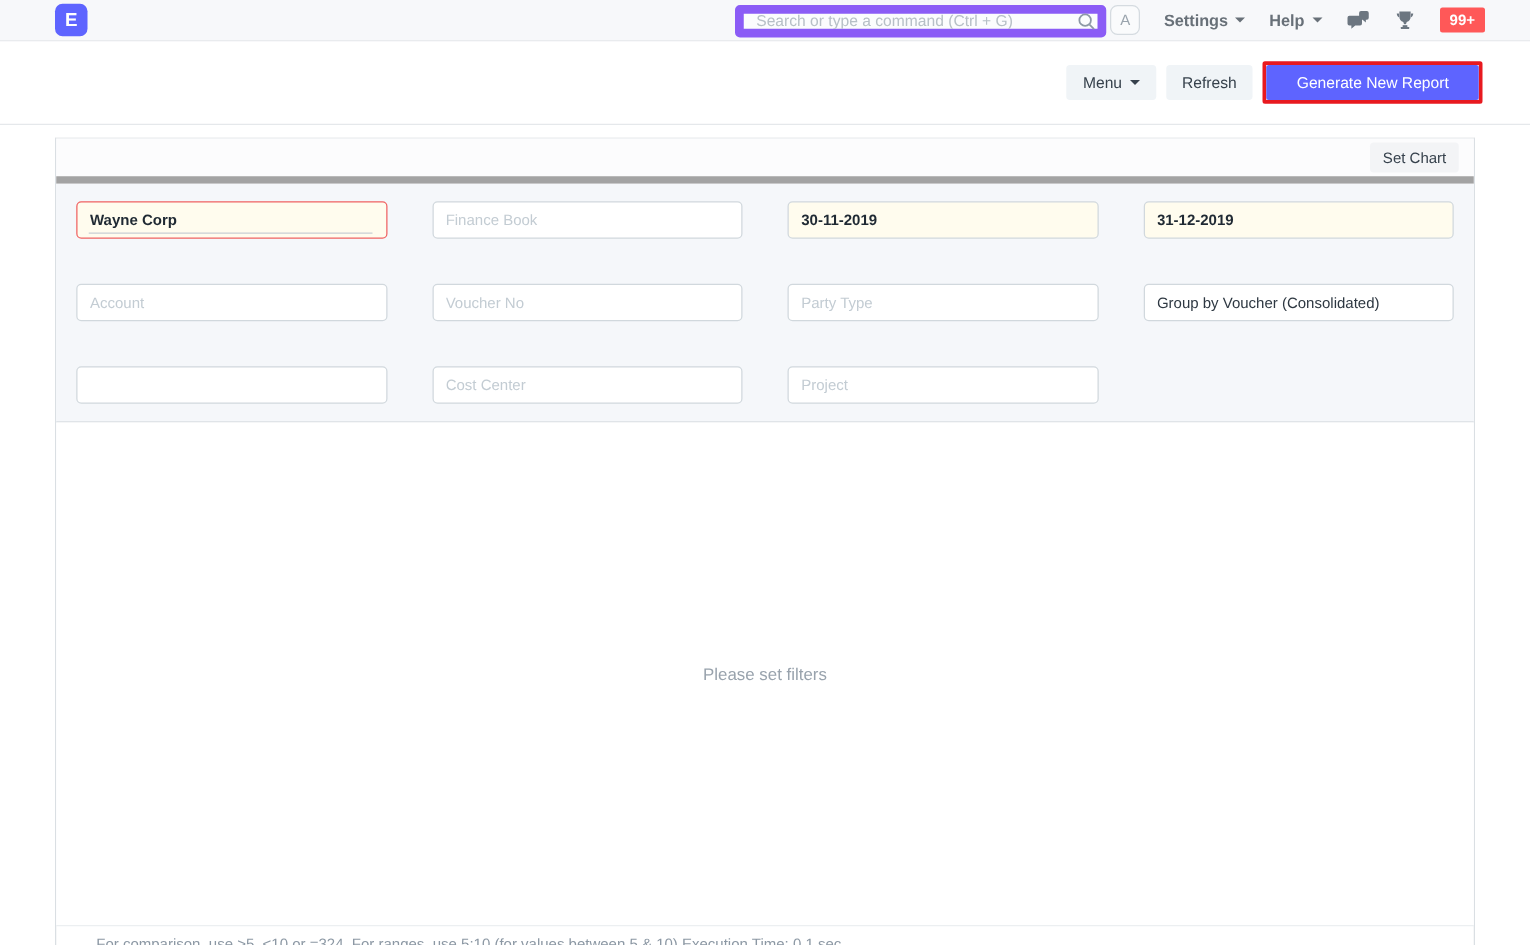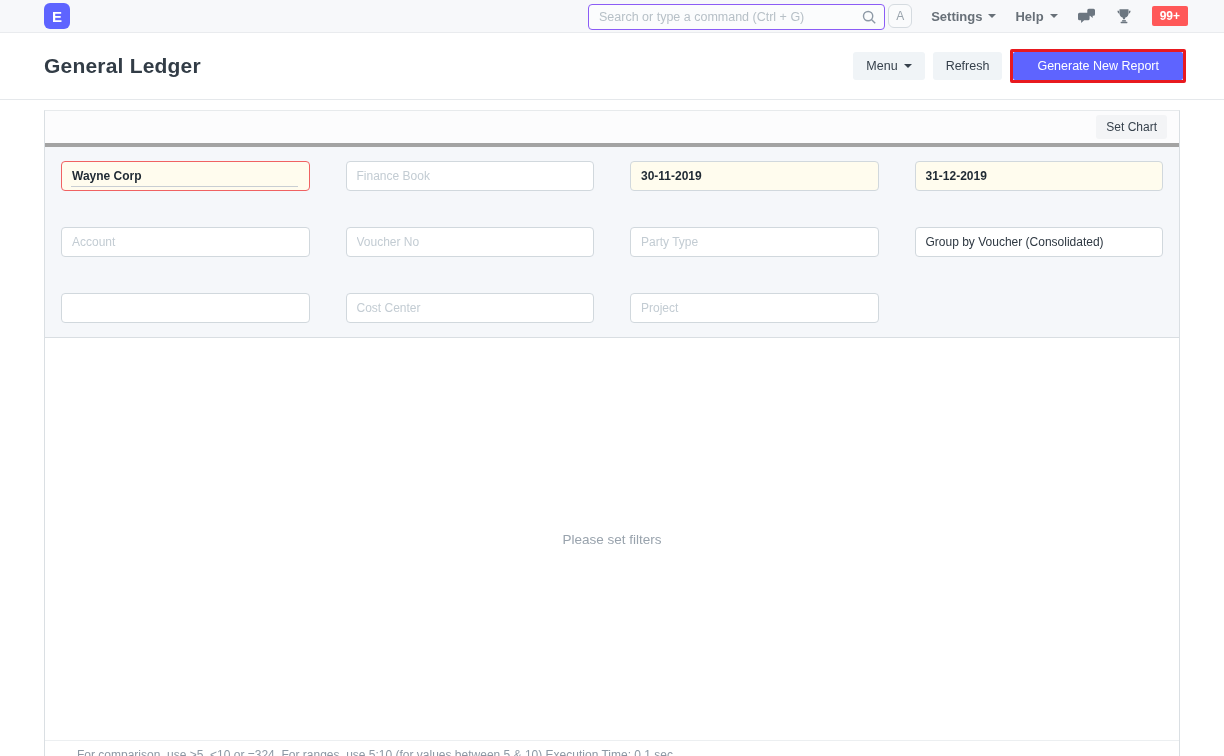--- a/index.html
+++ b/index.html
@@ -7,21 +7,21 @@
   body { font-family: "Liberation Sans", "DejaVu Sans", sans-serif; background: #fff; color: #36414c; }
   .app { width: 1224px; height: 756px; display: flex; flex-direction: column; }
 
   
   .navbar { height: 33px; flex: 0 0 33px; background: #f7f8fa; border-bottom: 1px solid #e9ebee;
             display: flex; align-items: center; padding: 0 36px 0 44px; position: relative; }
   .logo { width: 26px; height: 26px; border-radius: 6px; background: #5e64ff; color: #fff;
           font-weight: 700; font-size: 15px; display: flex; align-items: center; justify-content: center;
           cursor: pointer; text-decoration: none; }
   .search-wrap { position: absolute; left: 588px; top: 4px; width: 297px; height: 26px; }
-  .search-input { width: 100%; height: 100%; border: 1px solid #8b5cf6; border-radius: 4px;
+  .search-input { width: 100%; height: 100%; border: 7px solid #8b5cf6; border-radius: 4px;
                   background: #fbfcfd; padding: 0 30px 0 10px; font-size: 12.5px; color: #36414c;
                   font-family: inherit; outline: none; }
   .search-input::placeholder { color: #b7c0c7; }
   .search-icon { position: absolute; right: 8px; top: 5px; }
   .nav-right { margin-left: auto; display: flex; align-items: center; gap: 19px; }
   .avatar { width: 24px; height: 24px; border: 1px solid #d5dbe0; border-radius: 6px; background: #fafbfc;
             color: #9aa4ad; font-size: 12px; display: flex; align-items: center; justify-content: center; cursor: pointer; }
   .nav-item { font-size: 13px; font-weight: 700; color: #687078; display: flex; align-items: center; gap: 6px; cursor: pointer; }
   .caret { width: 0; height: 0; border-left: 4px solid transparent; border-right: 4px solid transparent;
            border-top: 4.5px solid #687078; display: inline-block; }
@@ -37,21 +37,21 @@
   .btn { border: none; border-radius: 3px; font-family: inherit; font-size: 12.5px; cursor: pointer;
          padding: 8px 13px; line-height: 1; }
   .btn-default { background: #f0f4f7; color: #36414c; display: inline-flex; align-items: center; gap: 6px; }
   .btn-default .caret { border-top-color: #36414c; }
   .highlight-box { border: 3px solid #e8191f; border-radius: 2px; display: inline-block; line-height: 0; }
   .btn-primary { background: #5e64ff; color: #fff; border-radius: 2px; padding: 8px 24px; }
 
   
   .container { margin: 10px 44px 0; border: 1px solid #dadfe3; border-top-color: #e7eaec; background: #fff;
                display: flex; flex-direction: column; }
-  .chart-row { height: 36px; background: #fcfcfd; border-bottom: 4px solid #a3a3a3;
+  .chart-row { height: 36px; background: #fcfcfd; border-bottom: 6px solid #a3a3a3;
                display: flex; align-items: center; justify-content: flex-end; padding: 0 12px; }
   .btn-small { background: #f3f4f6; color: #36414c; font-size: 12px; padding: 6px 10px; border-radius: 3px; }
 
   .filters { background: #f5f7fa; border-bottom: 1px solid #d9dee2; padding: 14px 16px; }
   .fgrid { display: grid; grid-template-columns: repeat(4, 1fr); column-gap: 17px; row-gap: 10px; gap: 36px; }
   .fld { position: relative; }
   .filter-input { width: 100%; height: 30px; border: 1px solid #d1d8dd; border-radius: 4px; background: #fff;
                   padding: 0 10px; font-size: 12px; font-family: inherit; color: #2e3842; outline: none; }
   .filter-input::placeholder { color: #c3ccd3; }
   .filled { background: #fffcee; font-weight: 700; color: #1f2933; }
@@ -114,21 +114,20 @@
           <path class="fl" d="M5.5 5H3.2c.1 2 1 3.4 2.6 4.2L5.5 5zM18.5 5h2.3c-.1 2-1 3.4-2.6 4.2l.3-4.2z"></path>
           <rect class="fl" x="9.5" y="17.5" width="5" height="2"></rect>
           <rect class="fl" x="7.5" y="19.5" width="9" height="2" rx="0.5"></rect>
         </svg>
       </span>
       <span class="badge">99+</span>
     </div>
   </header>
 
   <div class="page-head">
-    <h1 class="page-title">General Ledger</h1>
     <div class="actions">
       <button class="btn btn-default">
         <span>Menu</span>
         <i class="caret"></i>
       </button>
       <button class="btn btn-default">Refresh</button>
       <span class="highlight-box">
         <button class="btn btn-primary">Generate New Report</button>
       </span>
     </div>

